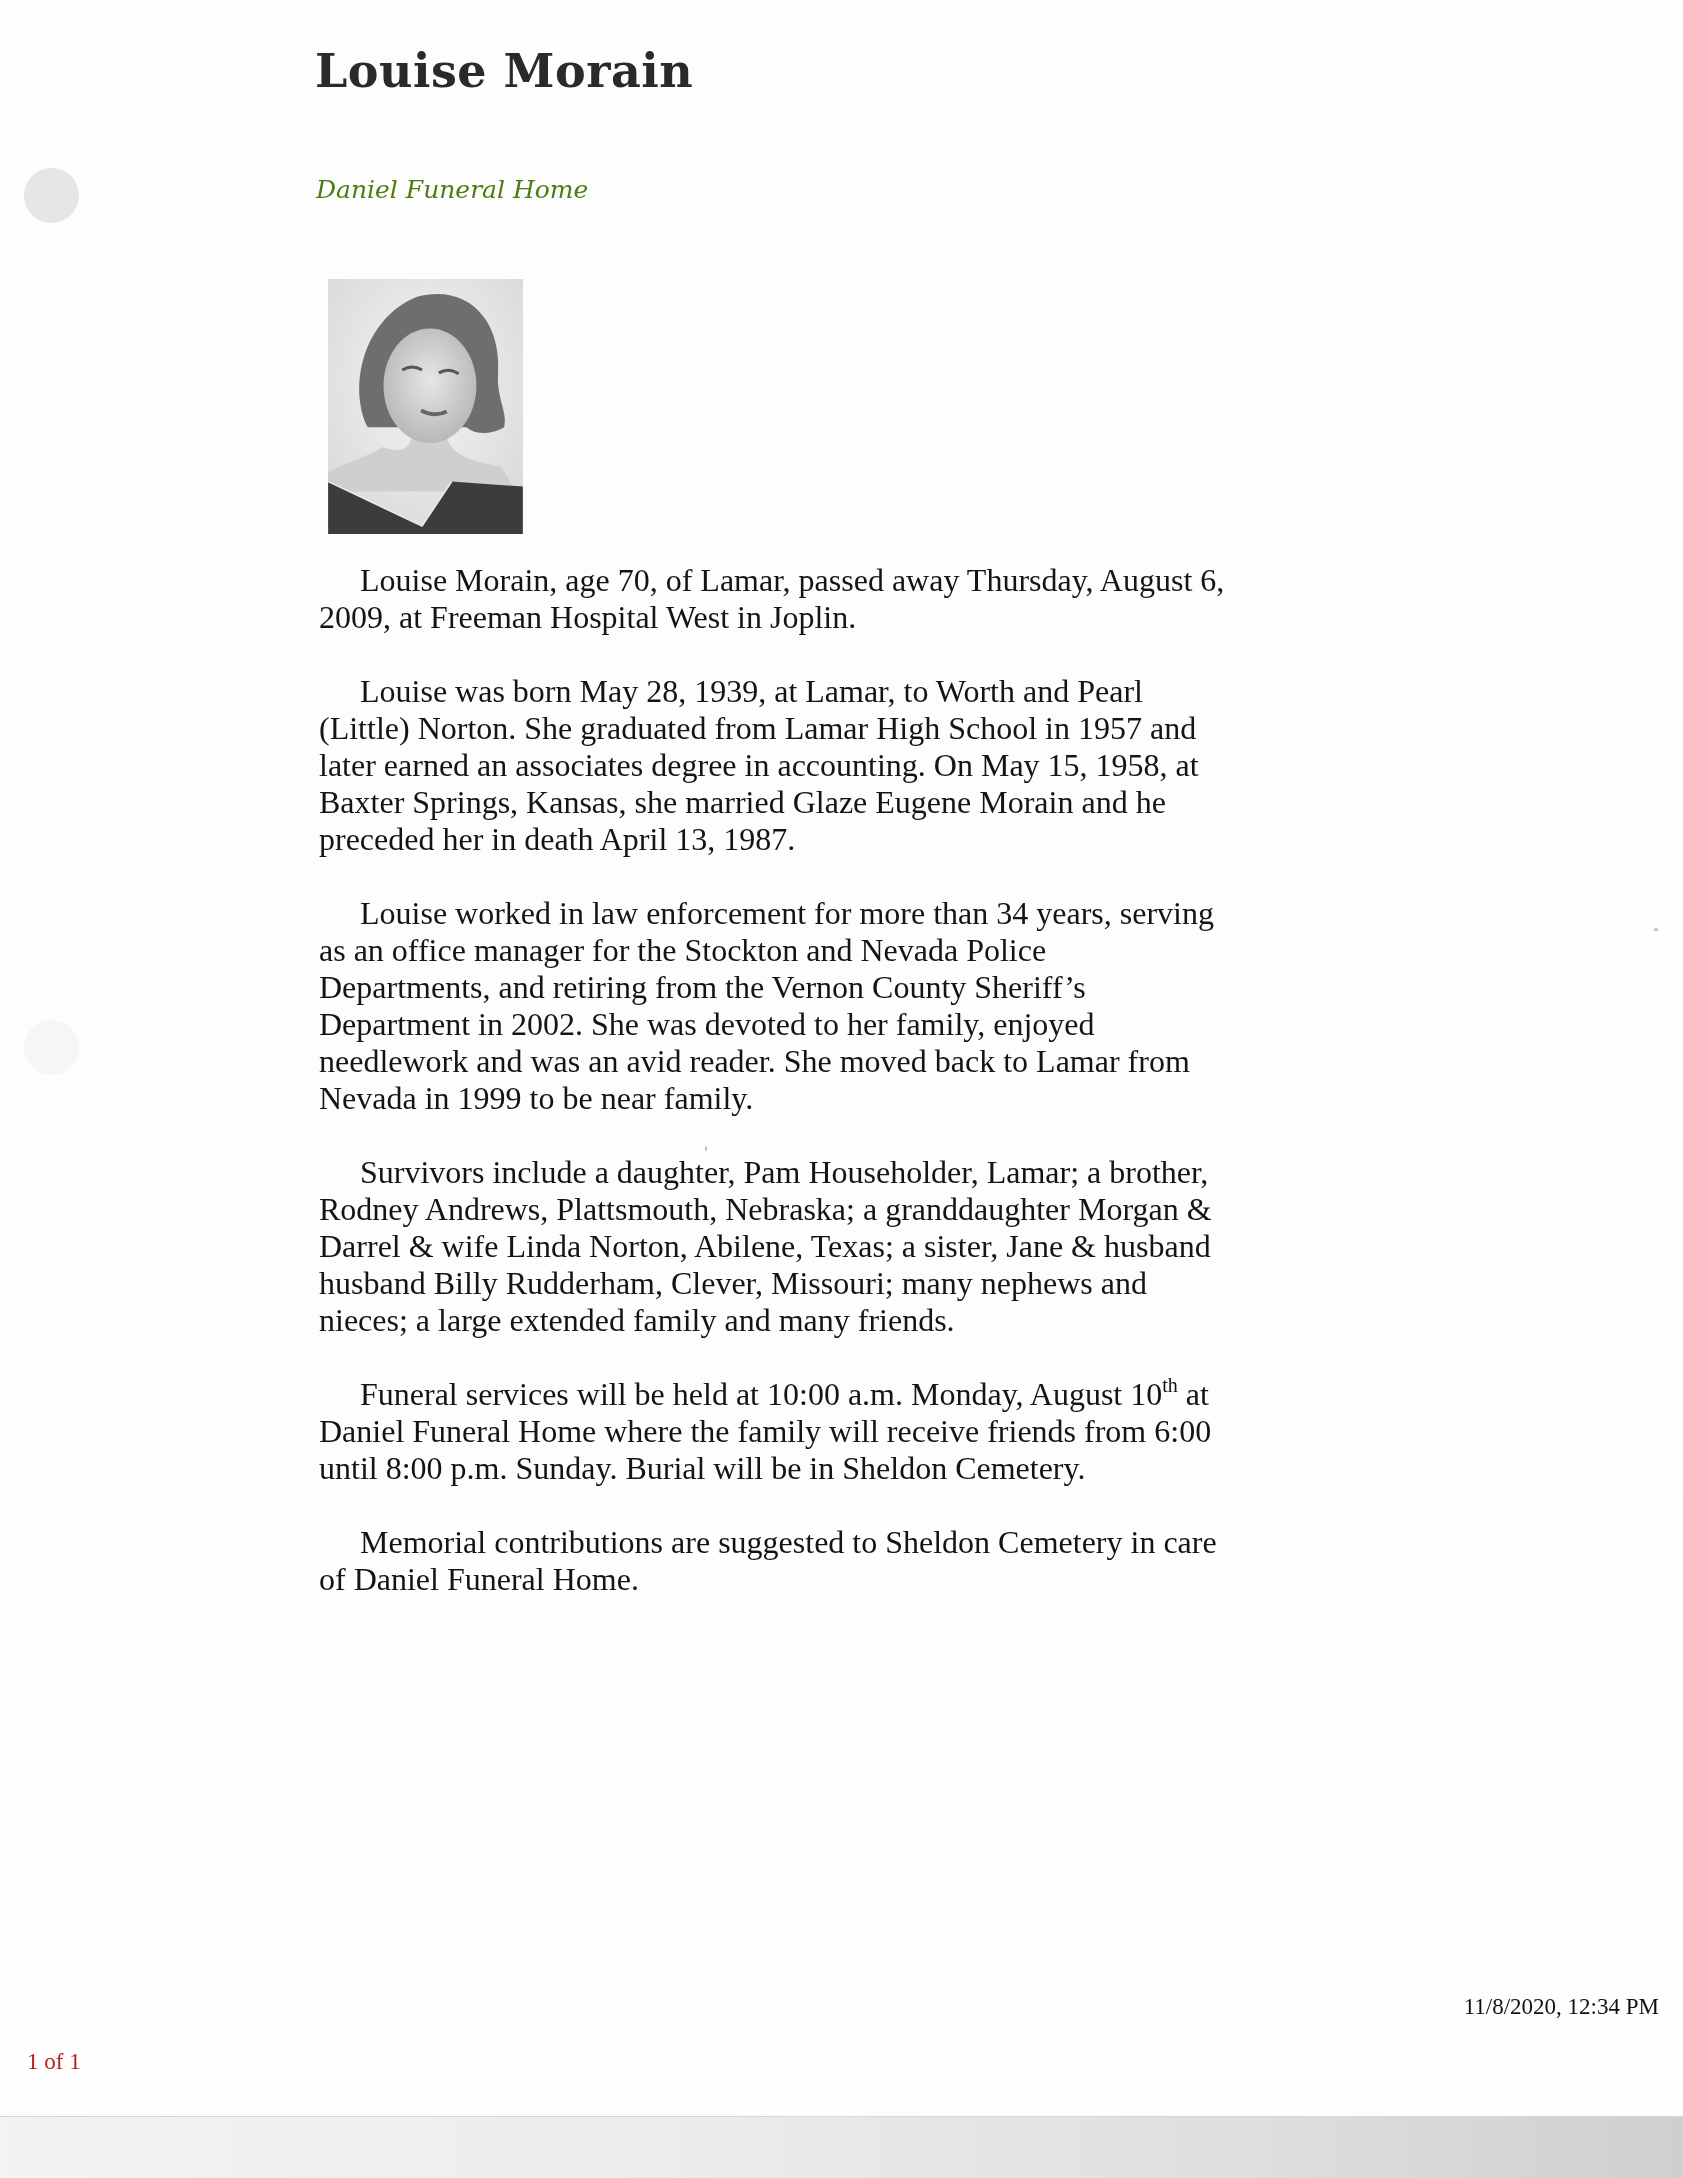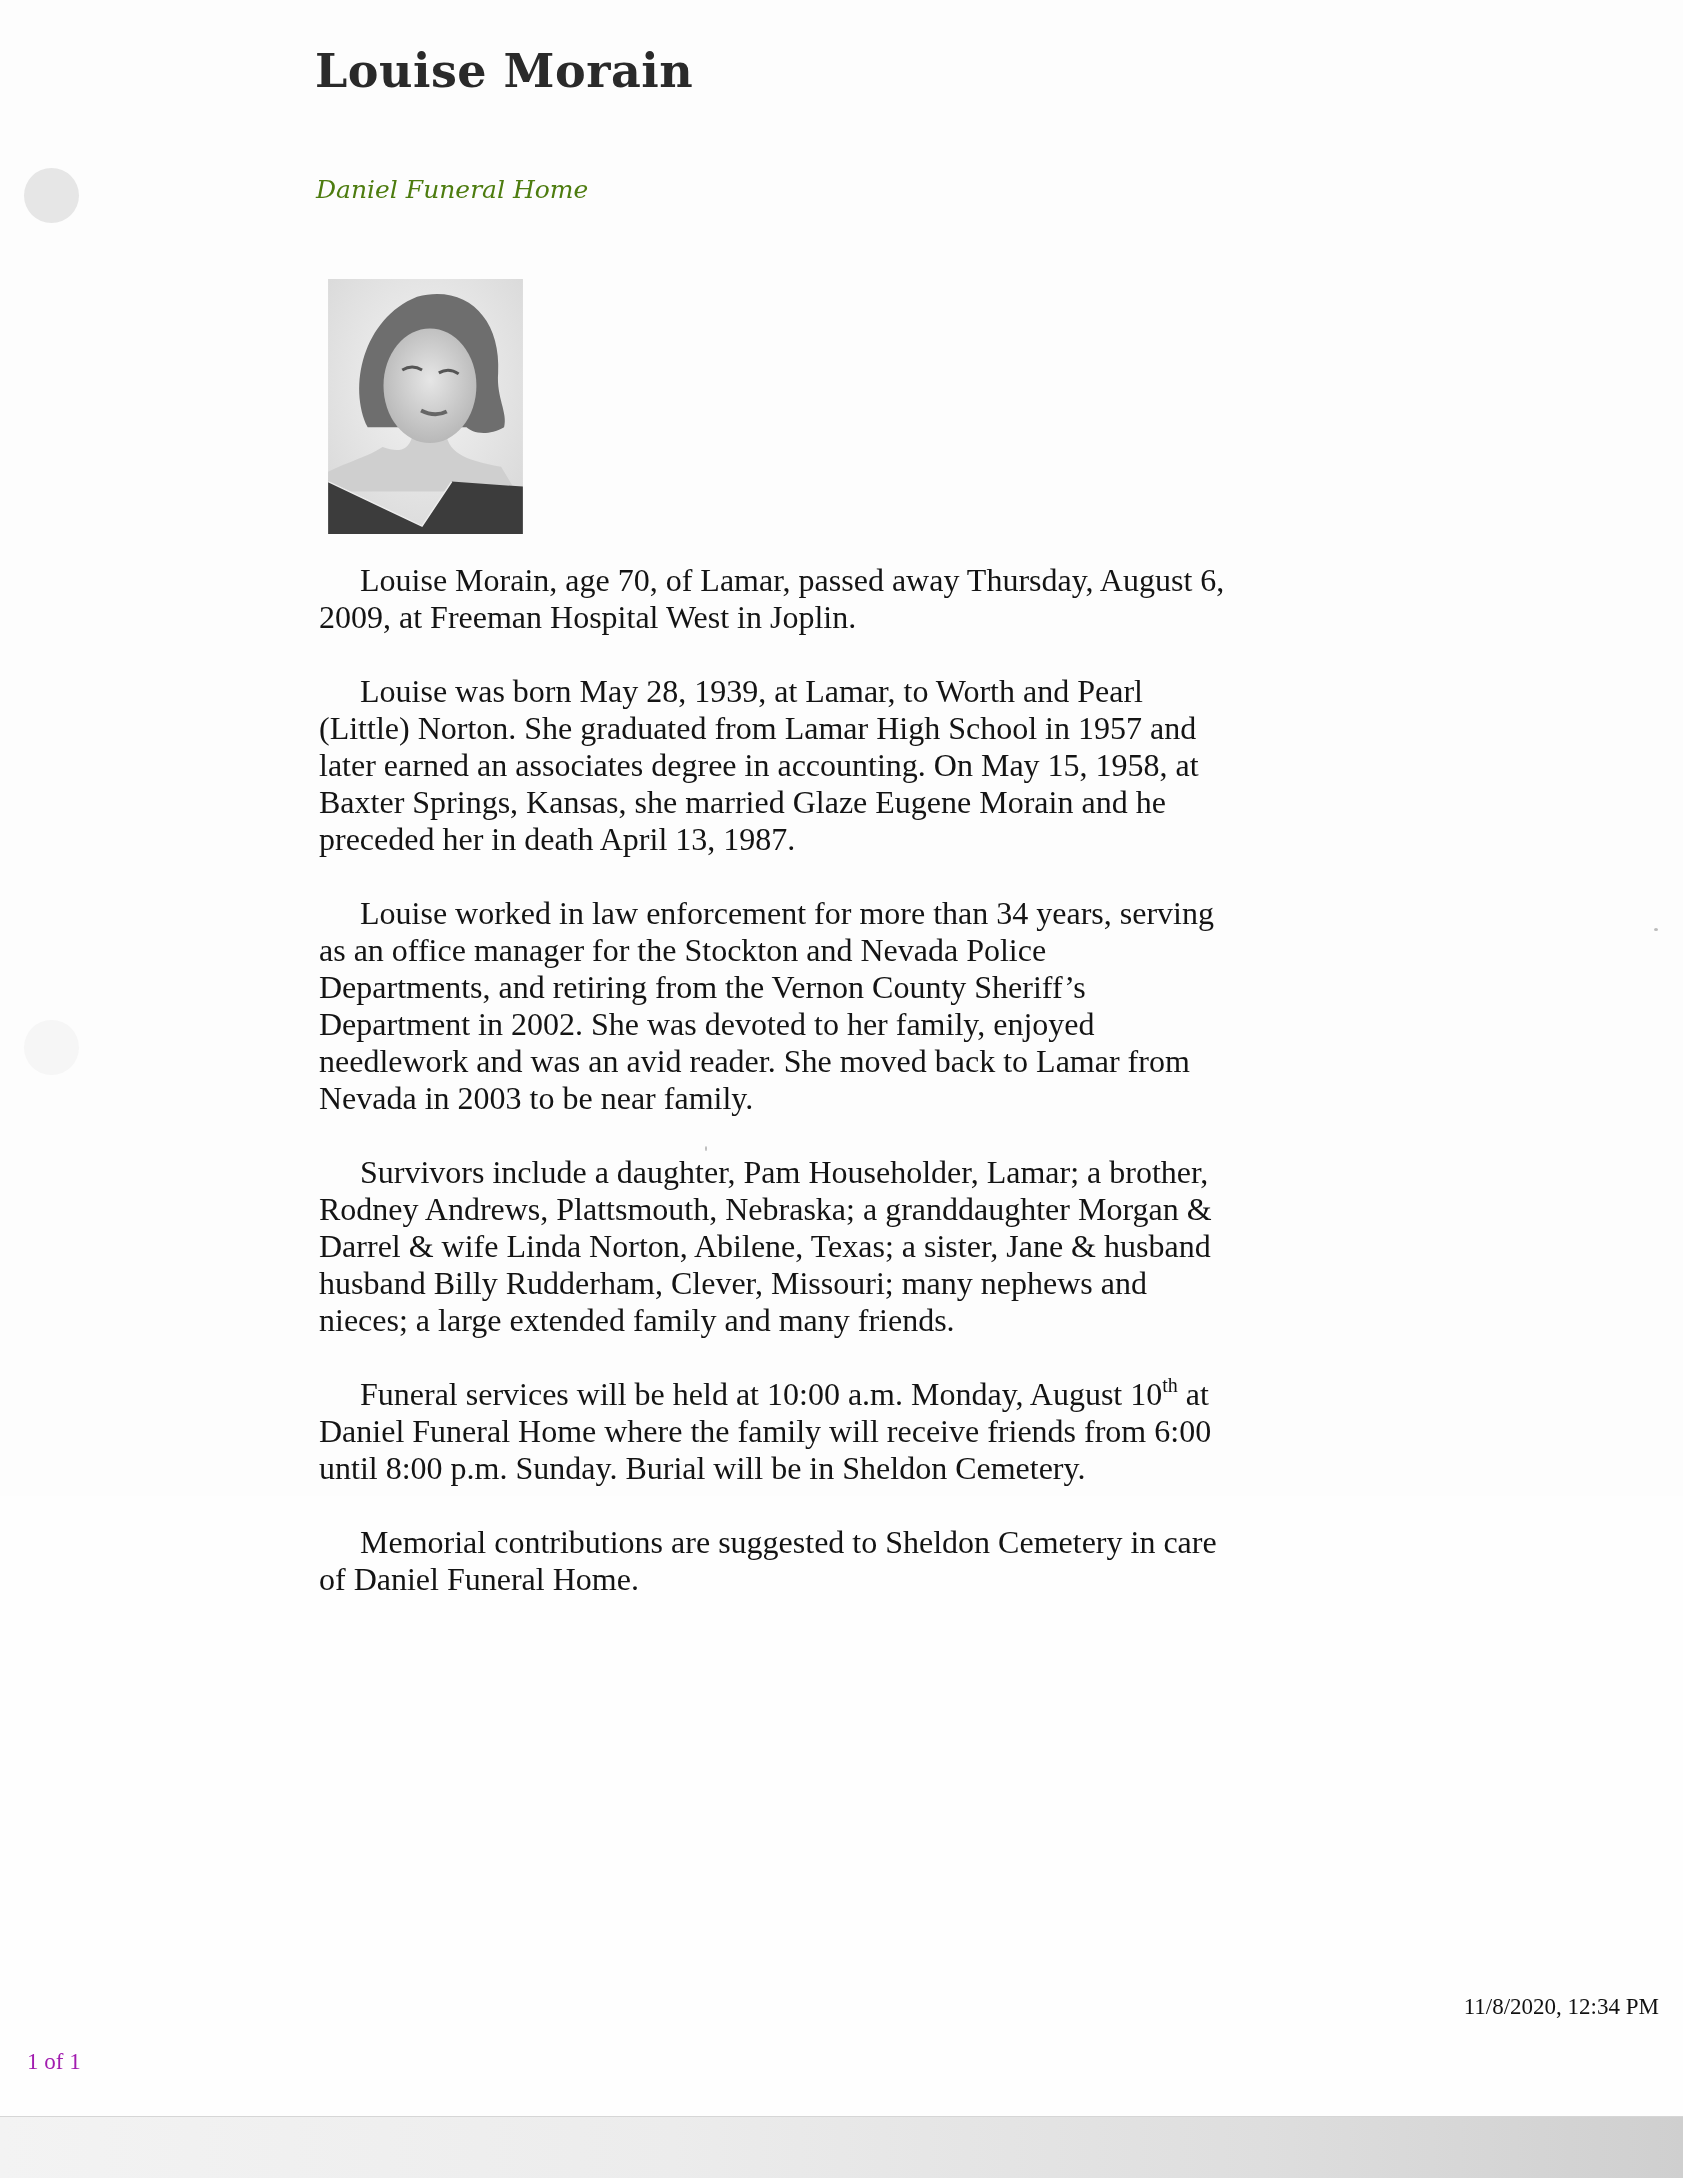--- a/index.html
+++ b/index.html
@@ -95,21 +95,21 @@
       font-size: 20px;
       line-height: 0;
       vertical-align: 13px;
     }
     .footer-left {
       position: absolute;
       left: 27px;
       top: 2049px;
       font-family: "Liberation Serif", serif;
       font-size: 23px;
-      color: #a21caf;
+      color: #b91c1c;
     }
     .footer-right {
       position: absolute;
       right: 24px;
       top: 1994px;
       font-family: "Liberation Serif", serif;
       font-size: 23px;
       color: #111;
     }
     .speck {
@@ -171,21 +171,21 @@
       <span class="ln">later earned an associates degree in accounting.  On May 15, 1958, at</span>
       <span class="ln">Baxter Springs, Kansas, she married Glaze Eugene Morain and he</span>
       <span class="ln">preceded her in death April 13, 1987.</span>
     </p>
     <p>
       <span class="ln">Louise worked in law enforcement for more than 34 years, serving</span>
       <span class="ln">as an office manager for the Stockton and Nevada Police</span>
       <span class="ln">Departments, and retiring from the Vernon County Sheriff’s</span>
       <span class="ln">Department in 2002.  She was devoted to her family, enjoyed</span>
       <span class="ln">needlework and was an avid reader.  She moved back to Lamar from</span>
-      <span class="ln">Nevada in 2003 to be near family.</span>
+      <span class="ln">Nevada in 1999 to be near family.</span>
     </p>
     <p>
       <span class="ln">Survivors include a daughter, Pam Householder, Lamar; a brother,</span>
       <span class="ln">Rodney Andrews, Plattsmouth, Nebraska; a granddaughter Morgan &amp;</span>
       <span class="ln">Darrel &amp; wife Linda Norton, Abilene, Texas; a sister, Jane &amp; husband</span>
       <span class="ln">husband Billy Rudderham, Clever, Missouri; many nephews and</span>
       <span class="ln">nieces; a large extended family and many friends.</span>
     </p>
     <p>
       <span class="ln"><span>Funeral services will be held at 10:00 a.m. Monday, August 10</span><sup>th</sup><span> at</span></span>

